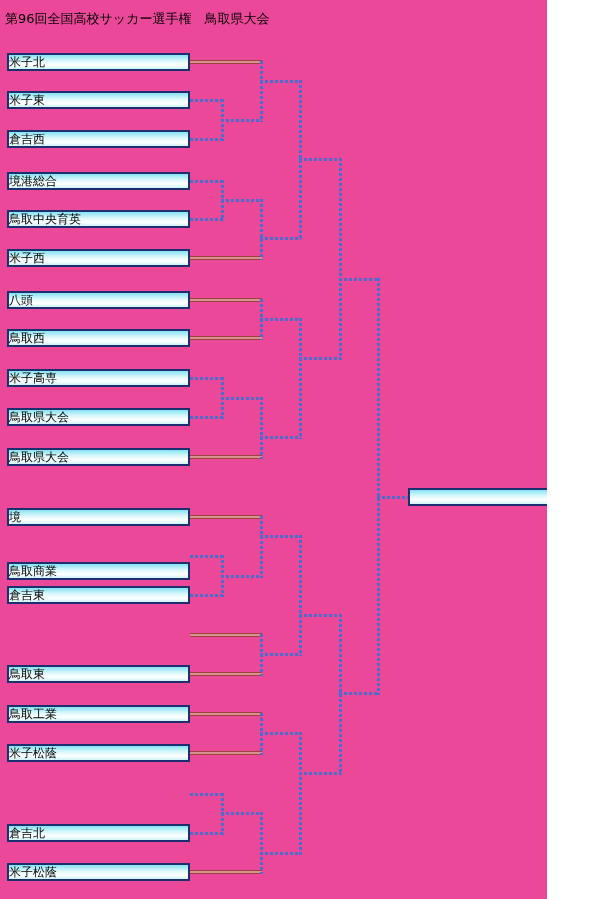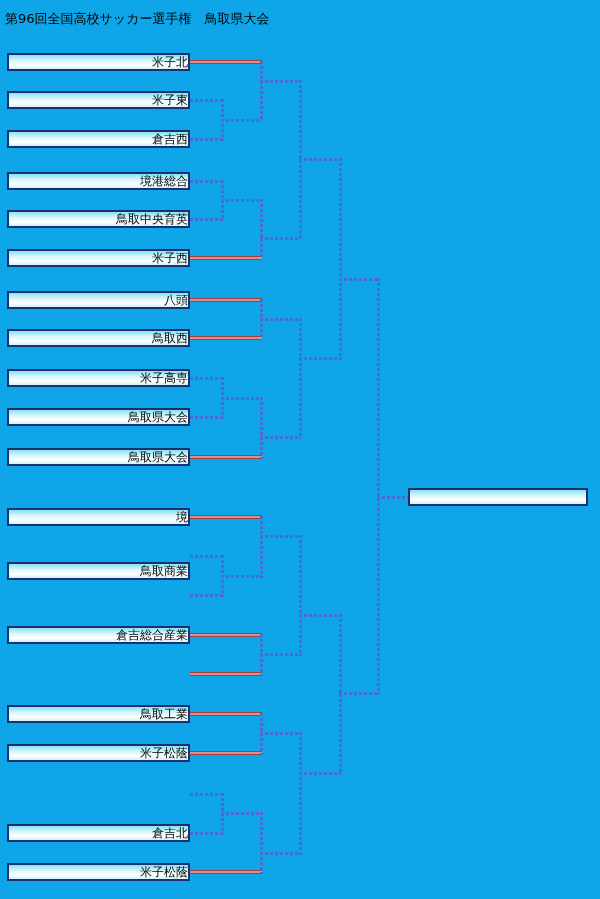--- a/index.html
+++ b/index.html
@@ -1,28 +1,28 @@
 <!DOCTYPE html>
 <html><head>
 <meta charset="utf-8">
 <style>
   html,body { margin:0; padding:0; background:#ffffff; }
   #canvas {
-    position:relative; width:600px; height:899px; background:#0ea5e9;
+    position:relative; width:547px; height:899px; background:#ec4899;
     font-family:"DejaVu Sans", sans-serif; overflow:hidden;
   }
   #title {
     position:absolute; left:5px; top:10px;
     font-size:13px; color:#000000; white-space:nowrap;
   }
   .box {
     position:absolute; left:7px; width:183px; height:18px;
     box-sizing:border-box; border:2px solid #1c2f6e;
     background:linear-gradient(180deg,#86e3f2 0%,#dff8fc 45%,#ffffff 72%,#cdf3f8 100%);
-    text-align:right; font-size:12px; line-height:14px; color:#000000;
+    text-align:left; font-size:12px; line-height:14px; color:#000000;
     z-index:3;
   }
   .box.final { left:408px; width:180px; }
   #champ-label {
     position:absolute; left:408px; top:466px; width:180px;
     text-align:center; font-size:12px; color:#000000;
   }
   .hl { position:absolute; z-index:1; }
   .hl.red {
     height:4px; box-sizing:border-box;
@@ -50,21 +50,22 @@
   <div class="box" style="top:172px"><span>境港総合</span></div>
   <div class="box" style="top:210px"><span>鳥取中央育英</span></div>
   <div class="box" style="top:249px"><span>米子西</span></div>
   <div class="box" style="top:291px"><span>八頭</span></div>
   <div class="box" style="top:369px"><span>米子高専</span></div>
   <div class="box" style="top:329px"><span>鳥取西</span></div>
   <div class="box" style="top:408px"><span>鳥取県大会</span></div>
   <div class="box" style="top:448px"><span>鳥取県大会</span></div>
   <div class="box" style="top:508px"><span>境</span></div>
   <div class="box" style="top:562px"><span>鳥取商業</span></div>
-  <div class="box" style="top:626px"><span>倉吉総合産業</span></div>
+  <div class="box" style="top:586px"><span>倉吉東</span></div>
+  <div class="box" style="top:665px"><span>鳥取東</span></div>
   <div class="box" style="top:705px"><span>鳥取工業</span></div>
   <div class="box" style="top:744px"><span>米子松蔭</span></div>
   <div class="box" style="top:824px"><span>倉吉北</span></div>
   <div class="box" style="top:863px"><span>米子松蔭</span></div>
 
   <div class="box final" style="top:488px"><span></span></div>
 
   <div id="lines">
       <div class="hl red" style="left: 190px; top: 60px; width: 72px;"></div>
       <div class="hl red" style="left: 190px; top: 256px; width: 72px;"></div>

